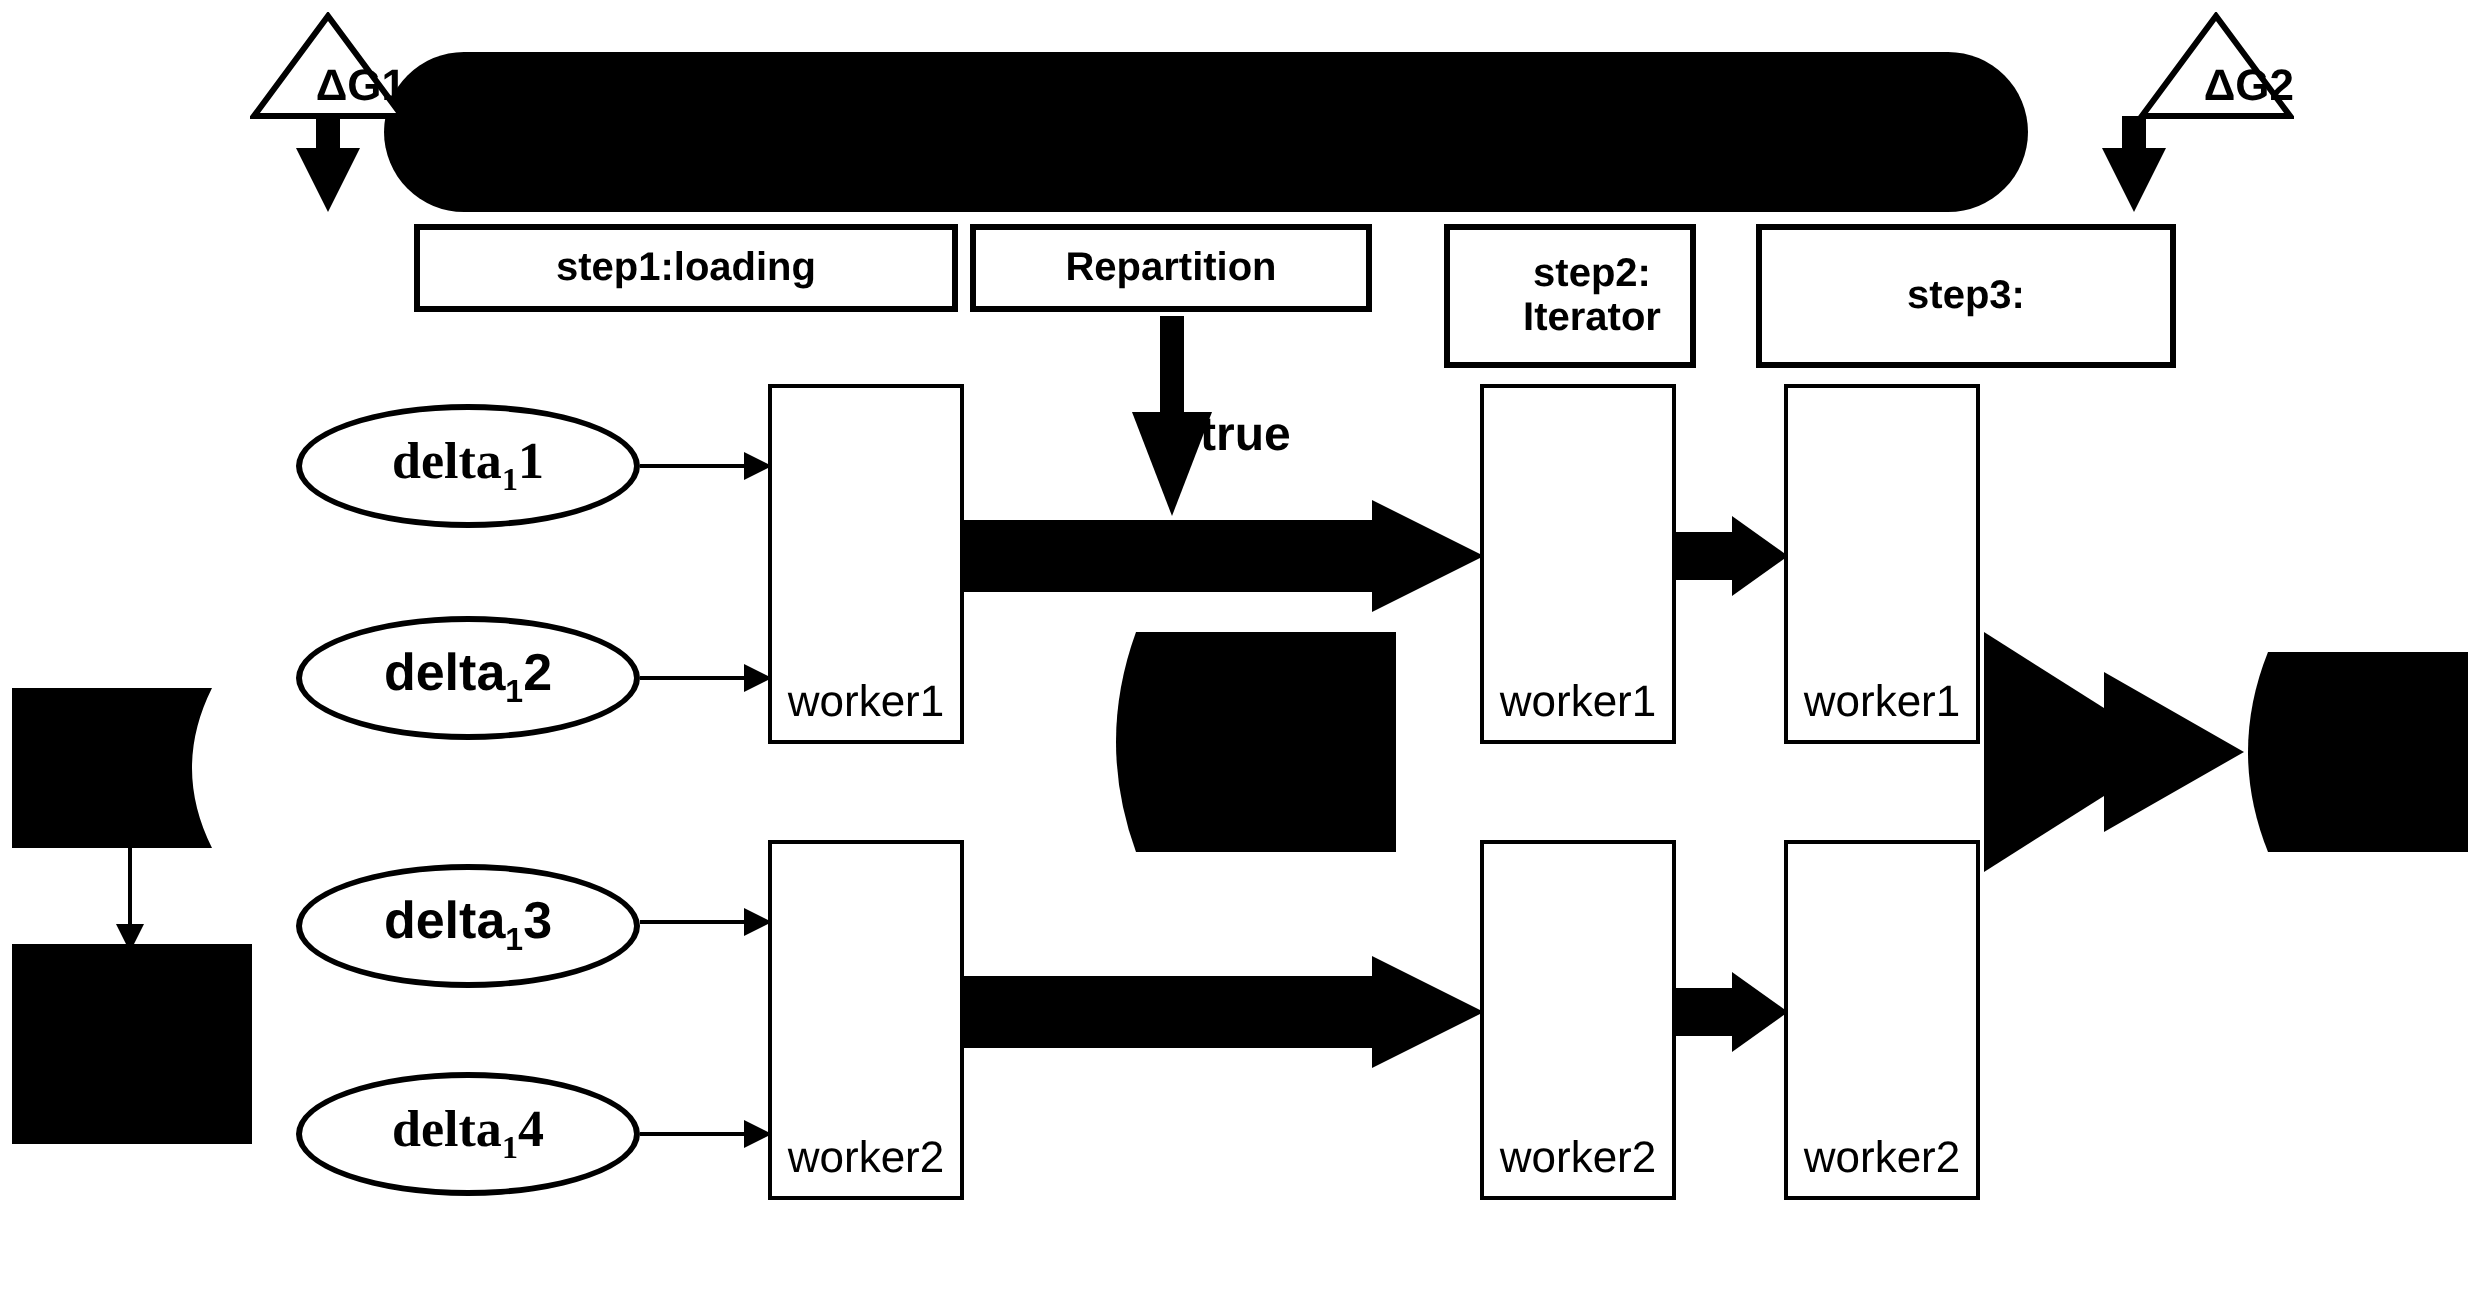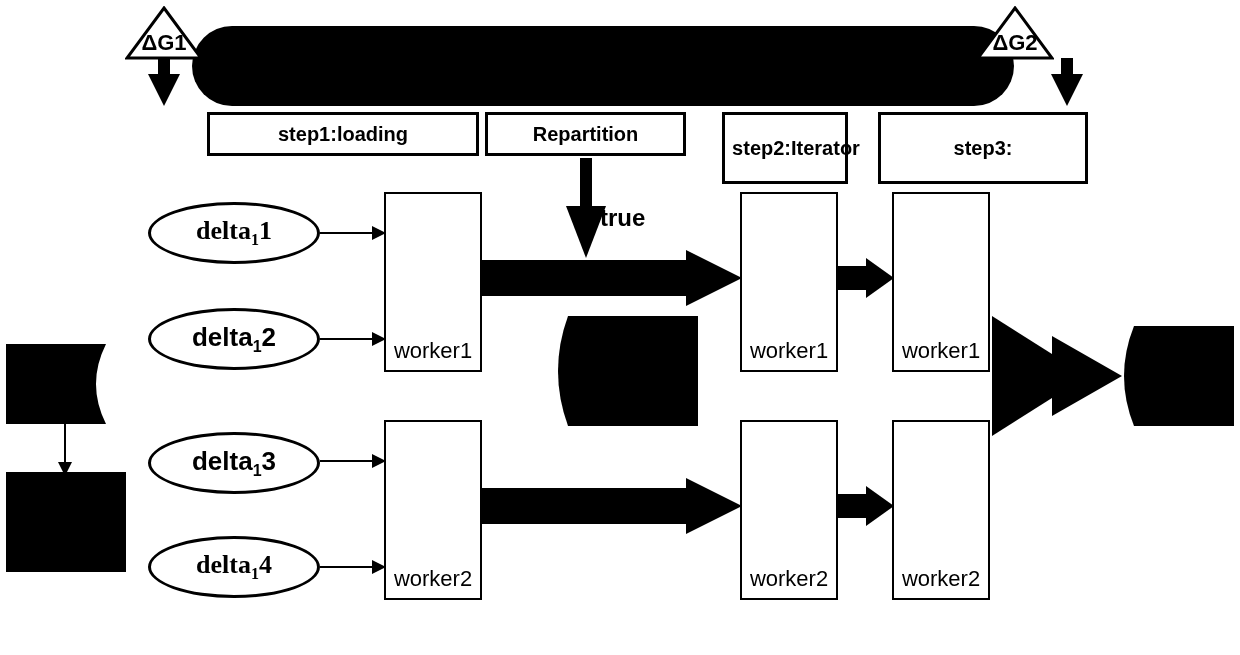--- a/index.html
+++ b/index.html
@@ -48,21 +48,21 @@
     align-items: flex-end;
     justify-content: center;
     padding-bottom: 6px;
     text-align: center;
   }
   .tri-label {
     font-weight: bold;
     font-size: 22px;
     position: absolute;
     width: 100%;
-    text-align: center;
+    text-align: right;
   }
   .block { background: #000; }
   .true-label {
     font-weight: bold;
     font-size: 24px;
     position: absolute;
   }
   .thin-line {
     background: #000;
     position: absolute;
@@ -80,41 +80,41 @@
   <div class="tri-label" style="top:24px;">ΔG1</div>
 </div>
 
 <div class="abs" style="left:148px; top:58px; width:32px; height:48px;">
   <svg width="32" height="48">
       <rect x="10" y="0" width="12" height="18" fill="#000"></rect>
       <polygon points="0,16 32,16 16,48" fill="#000"></polygon>
     </svg>
 </div>
 
-<div class="abs" style="left:976px; top:6px; width:78px; height:64px;">
+<div class="abs" style="left:1069px; top:6px; width:78px; height:64px;">
   <svg width="78" height="64">
       <polygon points="39,2 76,52 2,52" fill="#fff" stroke="#000" stroke-width="3"></polygon>
     </svg>
   <div class="tri-label" style="top:24px;">ΔG2</div>
 </div>
 
 <div class="abs" style="left:1051px; top:58px; width:32px; height:48px;">
   <svg width="32" height="48">
       <rect x="10" y="0" width="12" height="18" fill="#000"></rect>
       <polygon points="0,16 32,16 16,48" fill="#000"></polygon>
     </svg>
 </div>
 
 <div class="abs step-box" style="left:207px; top:112px; width:272px; height:44px;">
   <span>step1:loading</span>
 </div>
 <div class="abs step-box" style="left:485px; top:112px; width:201px; height:44px;">
   <span>Repartition</span>
 </div>
-<div class="abs step-box" style="left:722px; top:112px; width:126px; height:72px; padding-left:22px;">
+<div class="abs step-box" style="left:722px; top:112px; width:126px; height:72px; flex-direction:column;padding-left:22px;">
   <span>step2:</span>
   <span>Iterator</span>
 </div>
 <div class="abs step-box" style="left:878px; top:112px; width:210px; height:72px; flex-direction:row;">
   <span>step3:</span>
 </div>
 
 <div class="abs" style="left:566px; top:158px; width:40px; height:100px;">
   <svg width="40" height="100">
       <rect x="14" y="0" width="12" height="50" fill="#000"></rect>

